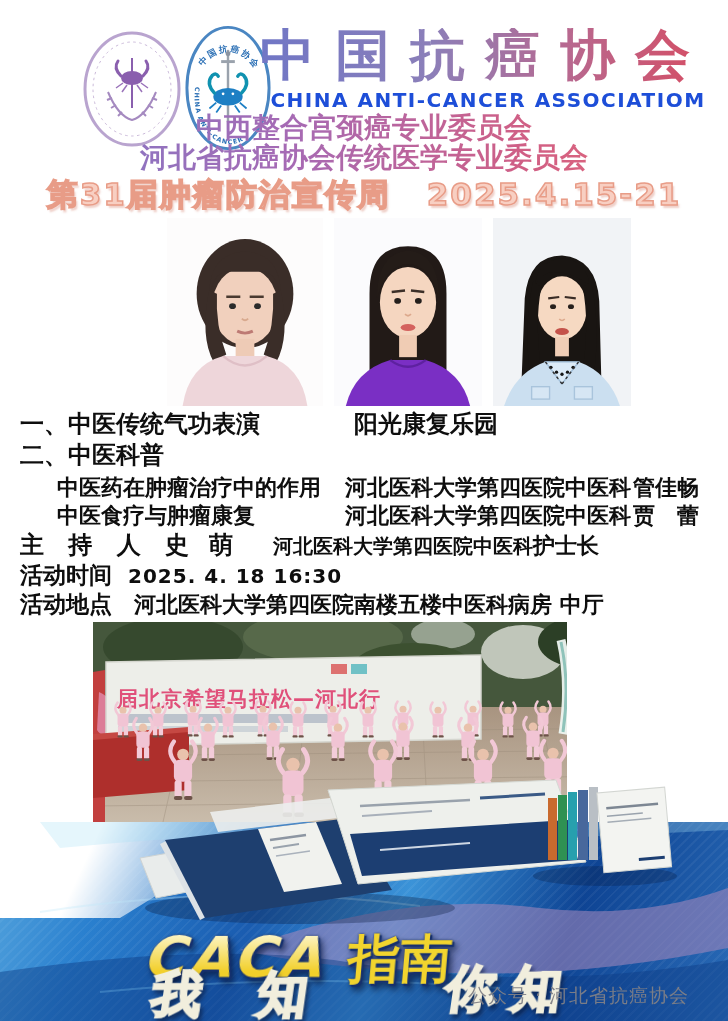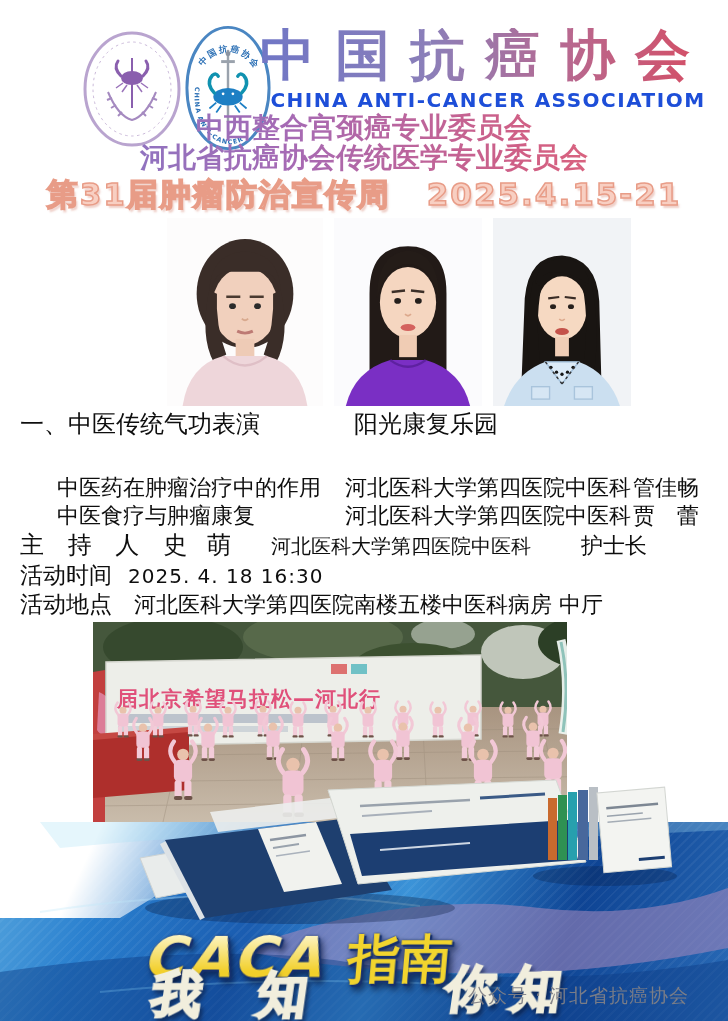--- a/index.html
+++ b/index.html
@@ -30,36 +30,36 @@
 
   
   .photos { position:absolute; left:167px; top:218px; height:188px; display:flex; gap:11px; }
   .photo { height:188px; overflow:hidden; }
   .photo svg { display:block; width:100%; height:100%; }
   .photo-1 { width:156px; background:#fdfcfc; }
   .photo-2 { width:148px; background:#fbfbfd; }
   .photo-3 { width:138px; background:#f1f3f6; }
 
   
-  .pline { position:absolute; left:20px; width:708px; white-space:nowrap; font-weight:400; color:#0e0e0e; }
+  .pline { position:absolute; left:20px; width:708px; white-space:nowrap; font-weight:700; color:#0e0e0e; }
   .pl-1 { top:408px; font-size:24px; }
   .pl-2 { top:439px; font-size:24px; }
   .pl-3 { top:473px; font-size:22px; height:26px; }
   .pl-4 { top:501px; font-size:22px; height:26px; }
   .pl-5 { top:529px; font-size:24px; }
   .pl-6 { top:560px; font-size:23px; }
   .pl-7 { top:589px; font-size:23px; }
   .pl-1 .val { margin-left:94px; }
   .lec-title { position:absolute; left:37px; }
   .lec-aff { position:absolute; left:325px; }
   .lec-spk { position:absolute; left:613px; }
   .host-label { letter-spacing:8px; }
   .host-name { margin-left:16px; letter-spacing:6px; }
   .host-aff { margin-left:34px; font-size:20px; }
-  .host-title { margin-left:50px; font-size:22px; }
+  .host-title { font-size:22px; }
   .pl-6 .val { margin-left:16px; font-size:20px; letter-spacing:1px; }
   .pl-7 .val { margin-left:22px; font-size:22px; }
 
   
   .group-photo { position:absolute; left:93px; top:622px; width:474px; height:200px; overflow:hidden; z-index:1; }
   .group-photo svg { display:block; }
 
   
   .sea { position:absolute; left:0; top:822px; width:728px; height:199px; z-index:1;
     background:linear-gradient(112deg,#5aa9df 0%,#2a80cf 16%,#1a5cb0 36%,#3b93d8 54%,#0e4494 76%,#2a6cb8 100%); }
@@ -203,20 +203,23 @@
         <rect x="28" y="106" width="13" height="9" fill="#d6e6f4" stroke="#a9c4dc" stroke-width="1"></rect>
         <rect x="59" y="106" width="13" height="9" fill="#d6e6f4" stroke="#a9c4dc" stroke-width="1"></rect>
         <path d="M38,88 L50,104 M62,88 L50,104" stroke="#333" stroke-width="1" stroke-dasharray="2,2.5"></path>
       </svg>
     </div>
   </div>
 
   <div class="pline pl-1">
     <span>一、中医传统气功表演</span><span class="val">阳光康复乐园</span>
   </div>
+  <div class="pline pl-2">
+    <span>二、中医科普</span>
+  </div>
   <div class="pline pl-3">
     <span class="lec-title">中医药在肿瘤治疗中的作用</span>
     <span class="lec-aff">河北医科大学第四医院中医科</span>
     <span class="lec-spk">管佳畅</span>
   </div>
   <div class="pline pl-4">
     <span class="lec-title">中医食疗与肿瘤康复</span>
     <span class="lec-aff">河北医科大学第四医院中医科</span>
     <span class="lec-spk">贾　蕾</span>
   </div>

